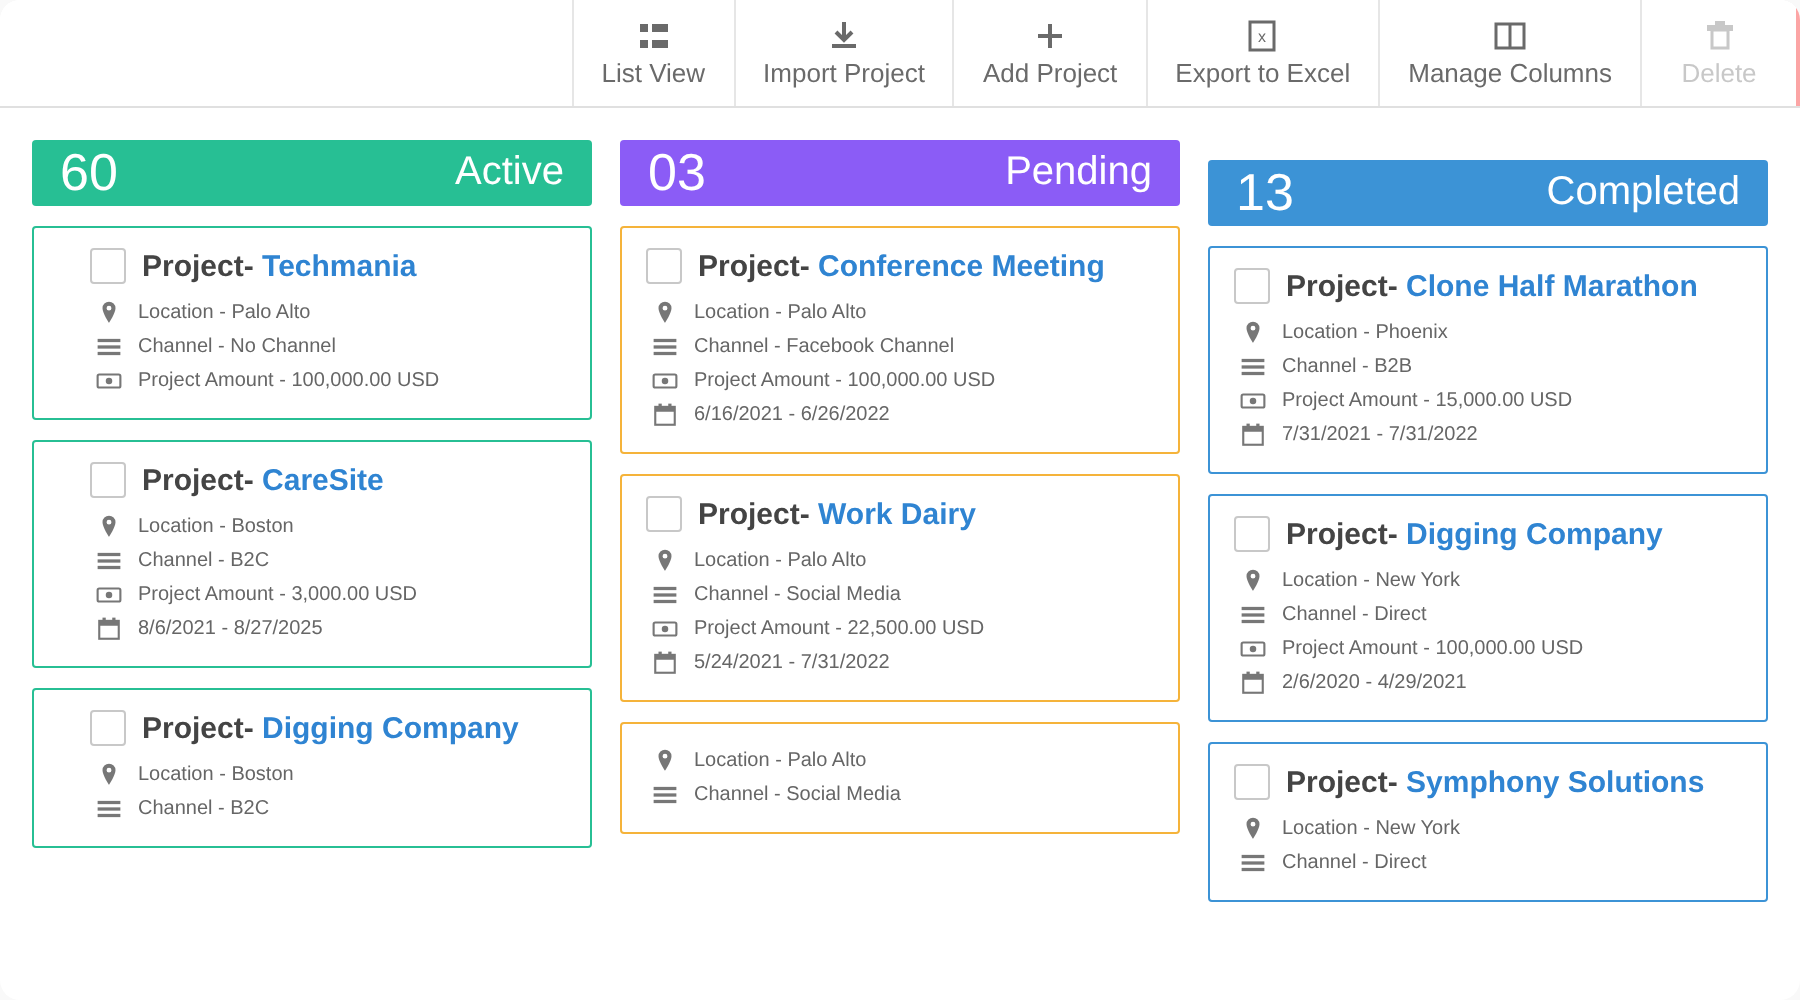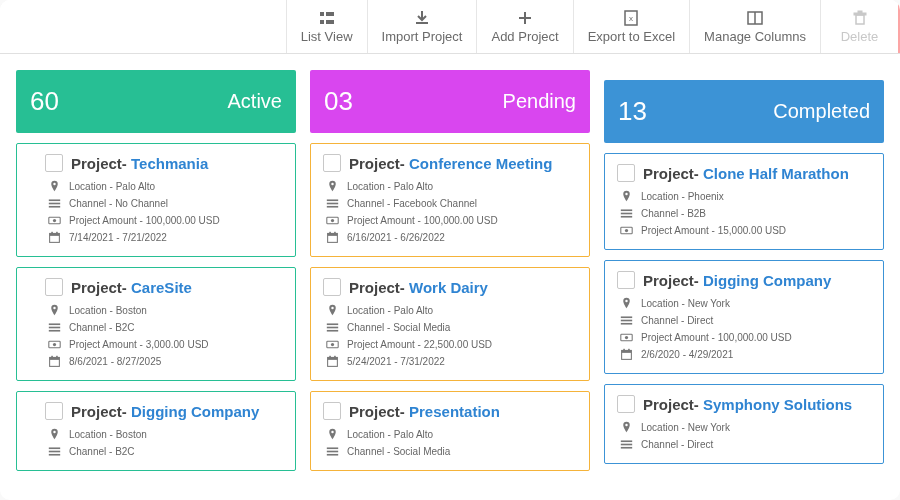--- a/index.html
+++ b/index.html
@@ -64,28 +64,28 @@
     flex: 1;
     display: flex;
     flex-direction: column;
     min-width: 0;
   }
   .col-header {
     color: #fff;
     display: flex;
     justify-content: space-between;
     align-items: center;
-    padding: 16px 14px;
+    padding: 1px 14px;
     border-radius: 2px;
     margin-bottom: 10px;
   }
   .col-header .count { font-size: 26px; font-weight: 400; }
   .col-header .status { font-size: 20px; }
   .col-active .col-header { background: #27bf94; }
-  .col-pending .col-header { background: #d946ef; }
+  .col-pending .col-header { background: #8b5cf6; }
   .col-completed .col-header { background: #3c93d6; margin-top: 10px; }
   .cards {
     display: flex;
     flex-direction: column;
     gap: 10px;
     overflow: hidden;
   }
   .card {
     border: 1.5px solid;
     background: #fff;
@@ -225,31 +225,20 @@
             </div>
             <div class="meta-row">
               <span class="mi">
                 <svg viewBox="0 0 16 16">
                   <rect x="1" y="4" width="14" height="8" rx="1" fill="none" stroke="#777" stroke-width="1.3"></rect>
                   <circle cx="8" cy="8" r="2"></circle>
                 </svg>
               </span>
               <span>Project Amount - 100,000.00 USD</span>
             </div>
-            <div class="meta-row">
-              <span class="mi">
-                <svg viewBox="0 0 16 16">
-                  <rect x="2" y="3" width="12" height="11" fill="none" stroke="#777" stroke-width="1.3"></rect>
-                  <rect x="2" y="3" width="12" height="3"></rect>
-                  <rect x="4" y="1" width="2" height="3"></rect>
-                  <rect x="10" y="1" width="2" height="3"></rect>
-                </svg>
-              </span>
-              <span>7/14/2021 - 7/21/2022</span>
-            </div>
           </div>
           <div class="card">
             <div class="card-title-row">
               <span class="checkbox"></span>
               <span><span class="label">Project- </span><span class="pname">CareSite</span></span>
             </div>
             <div class="meta-row">
               <span class="mi">
                 <svg viewBox="0 0 16 16">
                   <path d="M8 1a4 4 0 0 0-4 4c0 3 4 9 4 9s4-6 4-9a4 4 0 0 0-4-4zm0 5.5a1.5 1.5 0 1 1 0-3 1.5 1.5 0 0 1 0 3z"></path>
@@ -402,24 +391,20 @@
                   <rect x="2" y="3" width="12" height="11" fill="none" stroke="#777" stroke-width="1.3"></rect>
                   <rect x="2" y="3" width="12" height="3"></rect>
                   <rect x="4" y="1" width="2" height="3"></rect>
                   <rect x="10" y="1" width="2" height="3"></rect>
                 </svg>
               </span>
               <span>5/24/2021 - 7/31/2022</span>
             </div>
           </div>
           <div class="card">
-            <div class="card-title-row">
-              <span class="checkbox"></span>
-              <span><span class="label">Project- </span><span class="pname">Presentation</span></span>
-            </div>
             <div class="meta-row">
               <span class="mi">
                 <svg viewBox="0 0 16 16">
                   <path d="M8 1a4 4 0 0 0-4 4c0 3 4 9 4 9s4-6 4-9a4 4 0 0 0-4-4zm0 5.5a1.5 1.5 0 1 1 0-3 1.5 1.5 0 0 1 0 3z"></path>
                 </svg>
               </span>
               <span>Location - Palo Alto</span>
             </div>
             <div class="meta-row">
               <span class="mi">
@@ -465,62 +450,73 @@
             </div>
             <div class="meta-row">
               <span class="mi">
                 <svg viewBox="0 0 16 16">
                   <rect x="1" y="4" width="14" height="8" rx="1" fill="none" stroke="#777" stroke-width="1.3"></rect>
                   <circle cx="8" cy="8" r="2"></circle>
                 </svg>
               </span>
               <span>Project Amount - 15,000.00 USD</span>
             </div>
-          </div>
-          <div class="card">
-            <div class="card-title-row">
-              <span class="checkbox"></span>
-              <span><span class="label">Project- </span><span class="pname">Digging Company</span></span>
-            </div>
-            <div class="meta-row">
-              <span class="mi">
-                <svg viewBox="0 0 16 16">
-                  <path d="M8 1a4 4 0 0 0-4 4c0 3 4 9 4 9s4-6 4-9a4 4 0 0 0-4-4zm0 5.5a1.5 1.5 0 1 1 0-3 1.5 1.5 0 0 1 0 3z"></path>
-                </svg>
-              </span>
-              <span>Location - New York</span>
-            </div>
-            <div class="meta-row">
-              <span class="mi">
-                <svg viewBox="0 0 16 16">
-                  <rect x="1" y="3" width="14" height="2"></rect>
-                  <rect x="1" y="7" width="14" height="2"></rect>
-                  <rect x="1" y="11" width="14" height="2"></rect>
-                </svg>
-              </span>
-              <span>Channel - Direct</span>
-            </div>
-            <div class="meta-row">
-              <span class="mi">
-                <svg viewBox="0 0 16 16">
-                  <rect x="1" y="4" width="14" height="8" rx="1" fill="none" stroke="#777" stroke-width="1.3"></rect>
-                  <circle cx="8" cy="8" r="2"></circle>
-                </svg>
-              </span>
-              <span>Project Amount - 100,000.00 USD</span>
-            </div>
             <div class="meta-row">
               <span class="mi">
                 <svg viewBox="0 0 16 16">
                   <rect x="2" y="3" width="12" height="11" fill="none" stroke="#777" stroke-width="1.3"></rect>
                   <rect x="2" y="3" width="12" height="3"></rect>
                   <rect x="4" y="1" width="2" height="3"></rect>
                   <rect x="10" y="1" width="2" height="3"></rect>
                 </svg>
               </span>
+              <span>7/31/2021 - 7/31/2022</span>
+            </div>
+          </div>
+          <div class="card">
+            <div class="card-title-row">
+              <span class="checkbox"></span>
+              <span><span class="label">Project- </span><span class="pname">Digging Company</span></span>
+            </div>
+            <div class="meta-row">
+              <span class="mi">
+                <svg viewBox="0 0 16 16">
+                  <path d="M8 1a4 4 0 0 0-4 4c0 3 4 9 4 9s4-6 4-9a4 4 0 0 0-4-4zm0 5.5a1.5 1.5 0 1 1 0-3 1.5 1.5 0 0 1 0 3z"></path>
+                </svg>
+              </span>
+              <span>Location - New York</span>
+            </div>
+            <div class="meta-row">
+              <span class="mi">
+                <svg viewBox="0 0 16 16">
+                  <rect x="1" y="3" width="14" height="2"></rect>
+                  <rect x="1" y="7" width="14" height="2"></rect>
+                  <rect x="1" y="11" width="14" height="2"></rect>
+                </svg>
+              </span>
+              <span>Channel - Direct</span>
+            </div>
+            <div class="meta-row">
+              <span class="mi">
+                <svg viewBox="0 0 16 16">
+                  <rect x="1" y="4" width="14" height="8" rx="1" fill="none" stroke="#777" stroke-width="1.3"></rect>
+                  <circle cx="8" cy="8" r="2"></circle>
+                </svg>
+              </span>
+              <span>Project Amount - 100,000.00 USD</span>
+            </div>
+            <div class="meta-row">
+              <span class="mi">
+                <svg viewBox="0 0 16 16">
+                  <rect x="2" y="3" width="12" height="11" fill="none" stroke="#777" stroke-width="1.3"></rect>
+                  <rect x="2" y="3" width="12" height="3"></rect>
+                  <rect x="4" y="1" width="2" height="3"></rect>
+                  <rect x="10" y="1" width="2" height="3"></rect>
+                </svg>
+              </span>
               <span>2/6/2020 - 4/29/2021</span>
             </div>
           </div>
           <div class="card">
             <div class="card-title-row">
               <span class="checkbox"></span>
               <span><span class="label">Project- </span><span class="pname">Symphony Solutions</span></span>
             </div>
             <div class="meta-row">
               <span class="mi">

